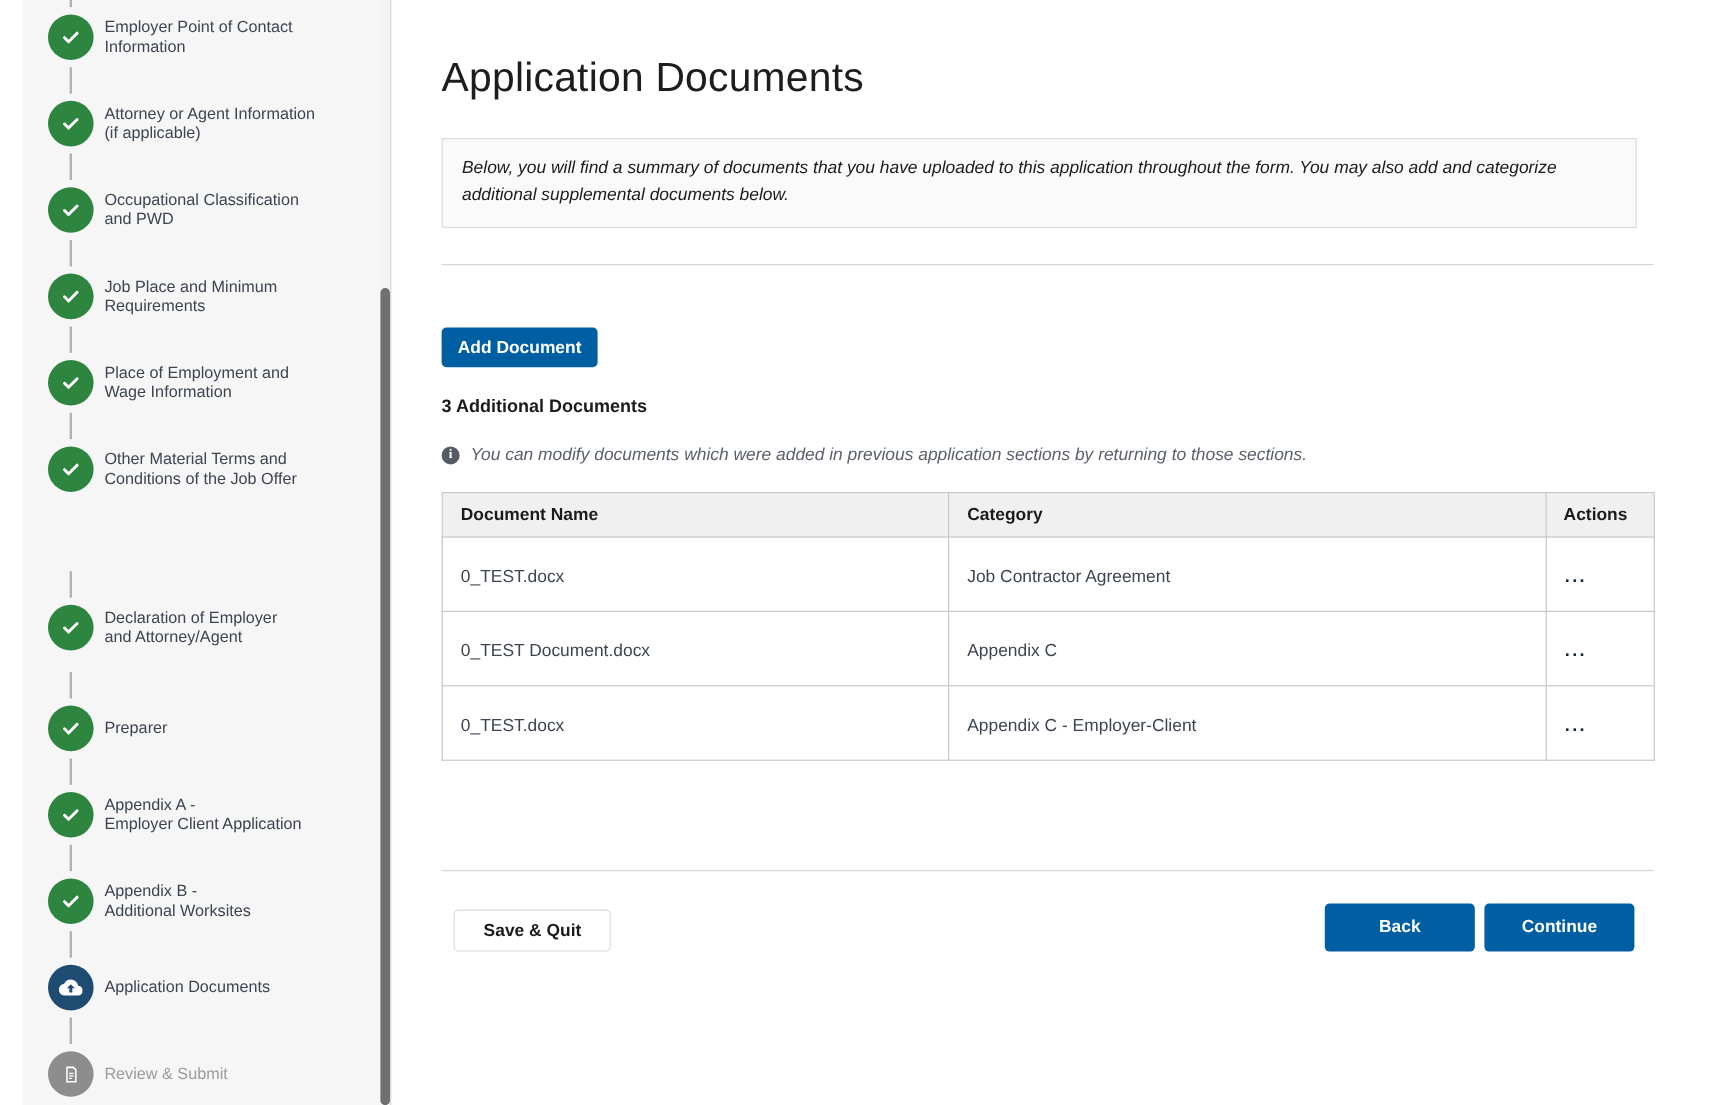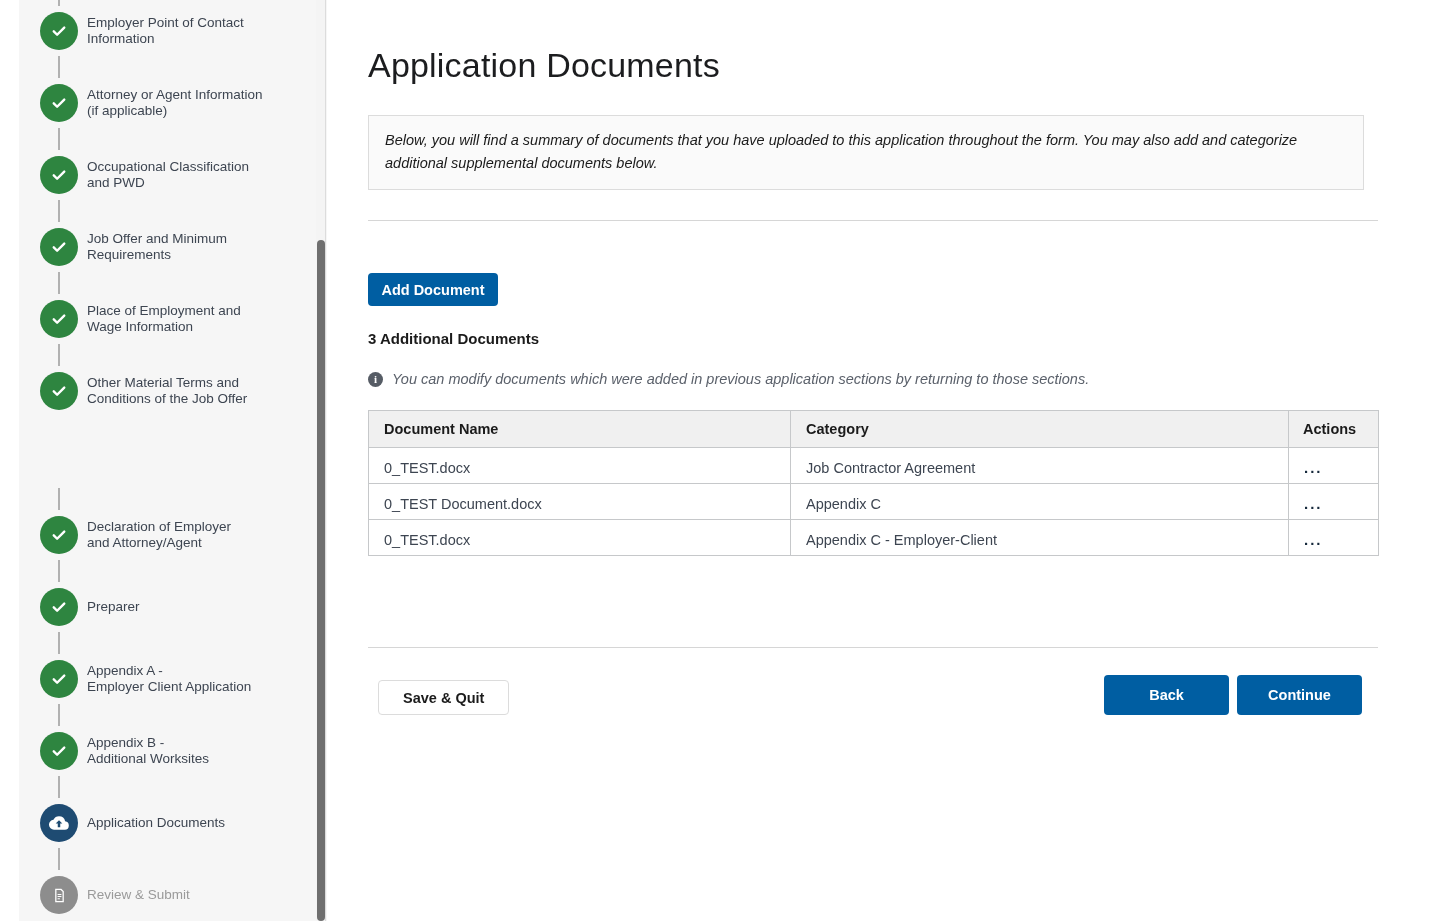--- a/index.html
+++ b/index.html
@@ -90,21 +90,21 @@
   table.docs {
     margin-top:23px; width:1010px; border-collapse:collapse; table-layout:fixed;
   }
   table.docs th, table.docs td { border:1px solid #c6c8ca; }
   table.docs th {
     background:#f0f0f0; text-align:left; font-size:14.5px; font-weight:bold;
     color:#1b1b1b; height:37px; padding:0 0 0 15px;
   }
   table.docs th.actions-col { padding-left:14px; }
   table.docs td {
-    height:36px; font-size:14.5px; color:#3d4551; padding:4px 0 0 15px;
+    height:62px; font-size:14.5px; color:#3d4551; padding:4px 0 0 15px;
     background:#fff;
   }
   td.actions-cell { padding-left:17px; }
   .dots-btn {
     background:none; border:none; cursor:pointer; padding:0;
     font-family:"Liberation Sans", sans-serif;
     font-weight:bold; font-size:15px; letter-spacing:2px; color:#16293c;
   }
 
   .footer-row {
@@ -160,21 +160,21 @@
     <span class="label">Occupational Classification
 and PWD</span>
   </div>
 
   <div class="step complete" style="top:228px">
     <span class="circle">
       <svg width="18" height="18" viewBox="0 0 24 24">
           <path d="M5 12.5l4.5 4.5L19 7.5" stroke="#fff" stroke-width="3.2" fill="none" stroke-linecap="round" stroke-linejoin="round"></path>
         </svg>
     </span>
-    <span class="label">Job Offer and Minimum
+    <span class="label">Job Place and Minimum
 Requirements</span>
   </div>
 
   <div class="step complete" style="top:300px">
     <span class="circle">
       <svg width="18" height="18" viewBox="0 0 24 24">
           <path d="M5 12.5l4.5 4.5L19 7.5" stroke="#fff" stroke-width="3.2" fill="none" stroke-linecap="round" stroke-linejoin="round"></path>
         </svg>
     </span>
     <span class="label">Place of Employment and
@@ -185,21 +185,21 @@
     <span class="circle">
       <svg width="18" height="18" viewBox="0 0 24 24">
           <path d="M5 12.5l4.5 4.5L19 7.5" stroke="#fff" stroke-width="3.2" fill="none" stroke-linecap="round" stroke-linejoin="round"></path>
         </svg>
     </span>
     <span class="label">Other Material Terms and
 Conditions of the Job Offer</span>
   </div>
 
 
-  <div class="step complete" style="top:516px">
+  <div class="step complete" style="top:504px">
     <span class="circle">
       <svg width="18" height="18" viewBox="0 0 24 24">
           <path d="M5 12.5l4.5 4.5L19 7.5" stroke="#fff" stroke-width="3.2" fill="none" stroke-linecap="round" stroke-linejoin="round"></path>
         </svg>
     </span>
     <span class="label">Declaration of Employer
 and Attorney/Agent</span>
   </div>
 
   <div class="step complete" style="top:588px">

